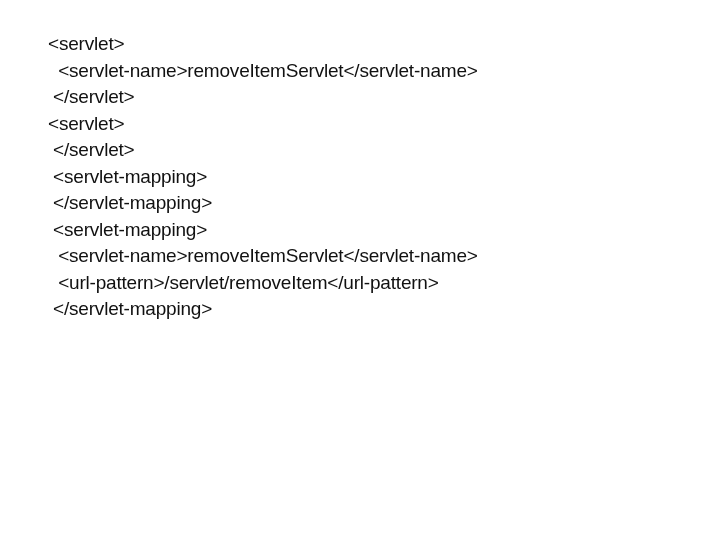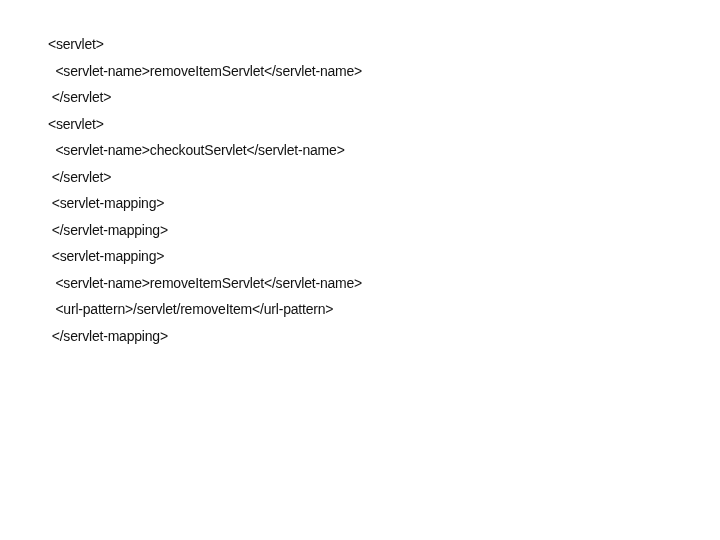--- a/index.html
+++ b/index.html
@@ -14,40 +14,39 @@
     background: #ffffff;
     overflow: hidden;
   }
   .code-block {
     position: absolute;
     top: 31px;
     left: 48px;
     right: 10px;
     color: #111111;
     font-family: "Liberation Sans", sans-serif;
-    font-size: 14px;
+    font-size: 19px;
     font-weight: 400;
     letter-spacing: -0.2px;
   }
   .code-line {
     white-space: pre;
     height: 26.5px;
     line-height: 26.5px;
   }
 </style>
 </head>
 <body>
 
 <div class="slide">
   <div class="code-block">
     <div class="code-line">&lt;servlet&gt;</div>
     <div class="code-line">  &lt;servlet-name&gt;removeItemServlet&lt;/servlet-name&gt;</div>
     <div class="code-line"> &lt;/servlet&gt;</div>
     <div class="code-line">&lt;servlet&gt;</div>
-    <div class="code-line">  &lt;servlet-name&gt;checkoutServlet&lt;/servlet-name&gt;</div>
     <div class="code-line"> &lt;/servlet&gt;</div>
     <div class="code-line"> &lt;servlet-mapping&gt;</div>
     <div class="code-line"> &lt;/servlet-mapping&gt;</div>
     <div class="code-line"> &lt;servlet-mapping&gt;</div>
     <div class="code-line">  &lt;servlet-name&gt;removeItemServlet&lt;/servlet-name&gt;</div>
     <div class="code-line">  &lt;url-pattern&gt;/servlet/removeItem&lt;/url-pattern&gt;</div>
     <div class="code-line"> &lt;/servlet-mapping&gt;</div>
   </div>
 </div>
 

